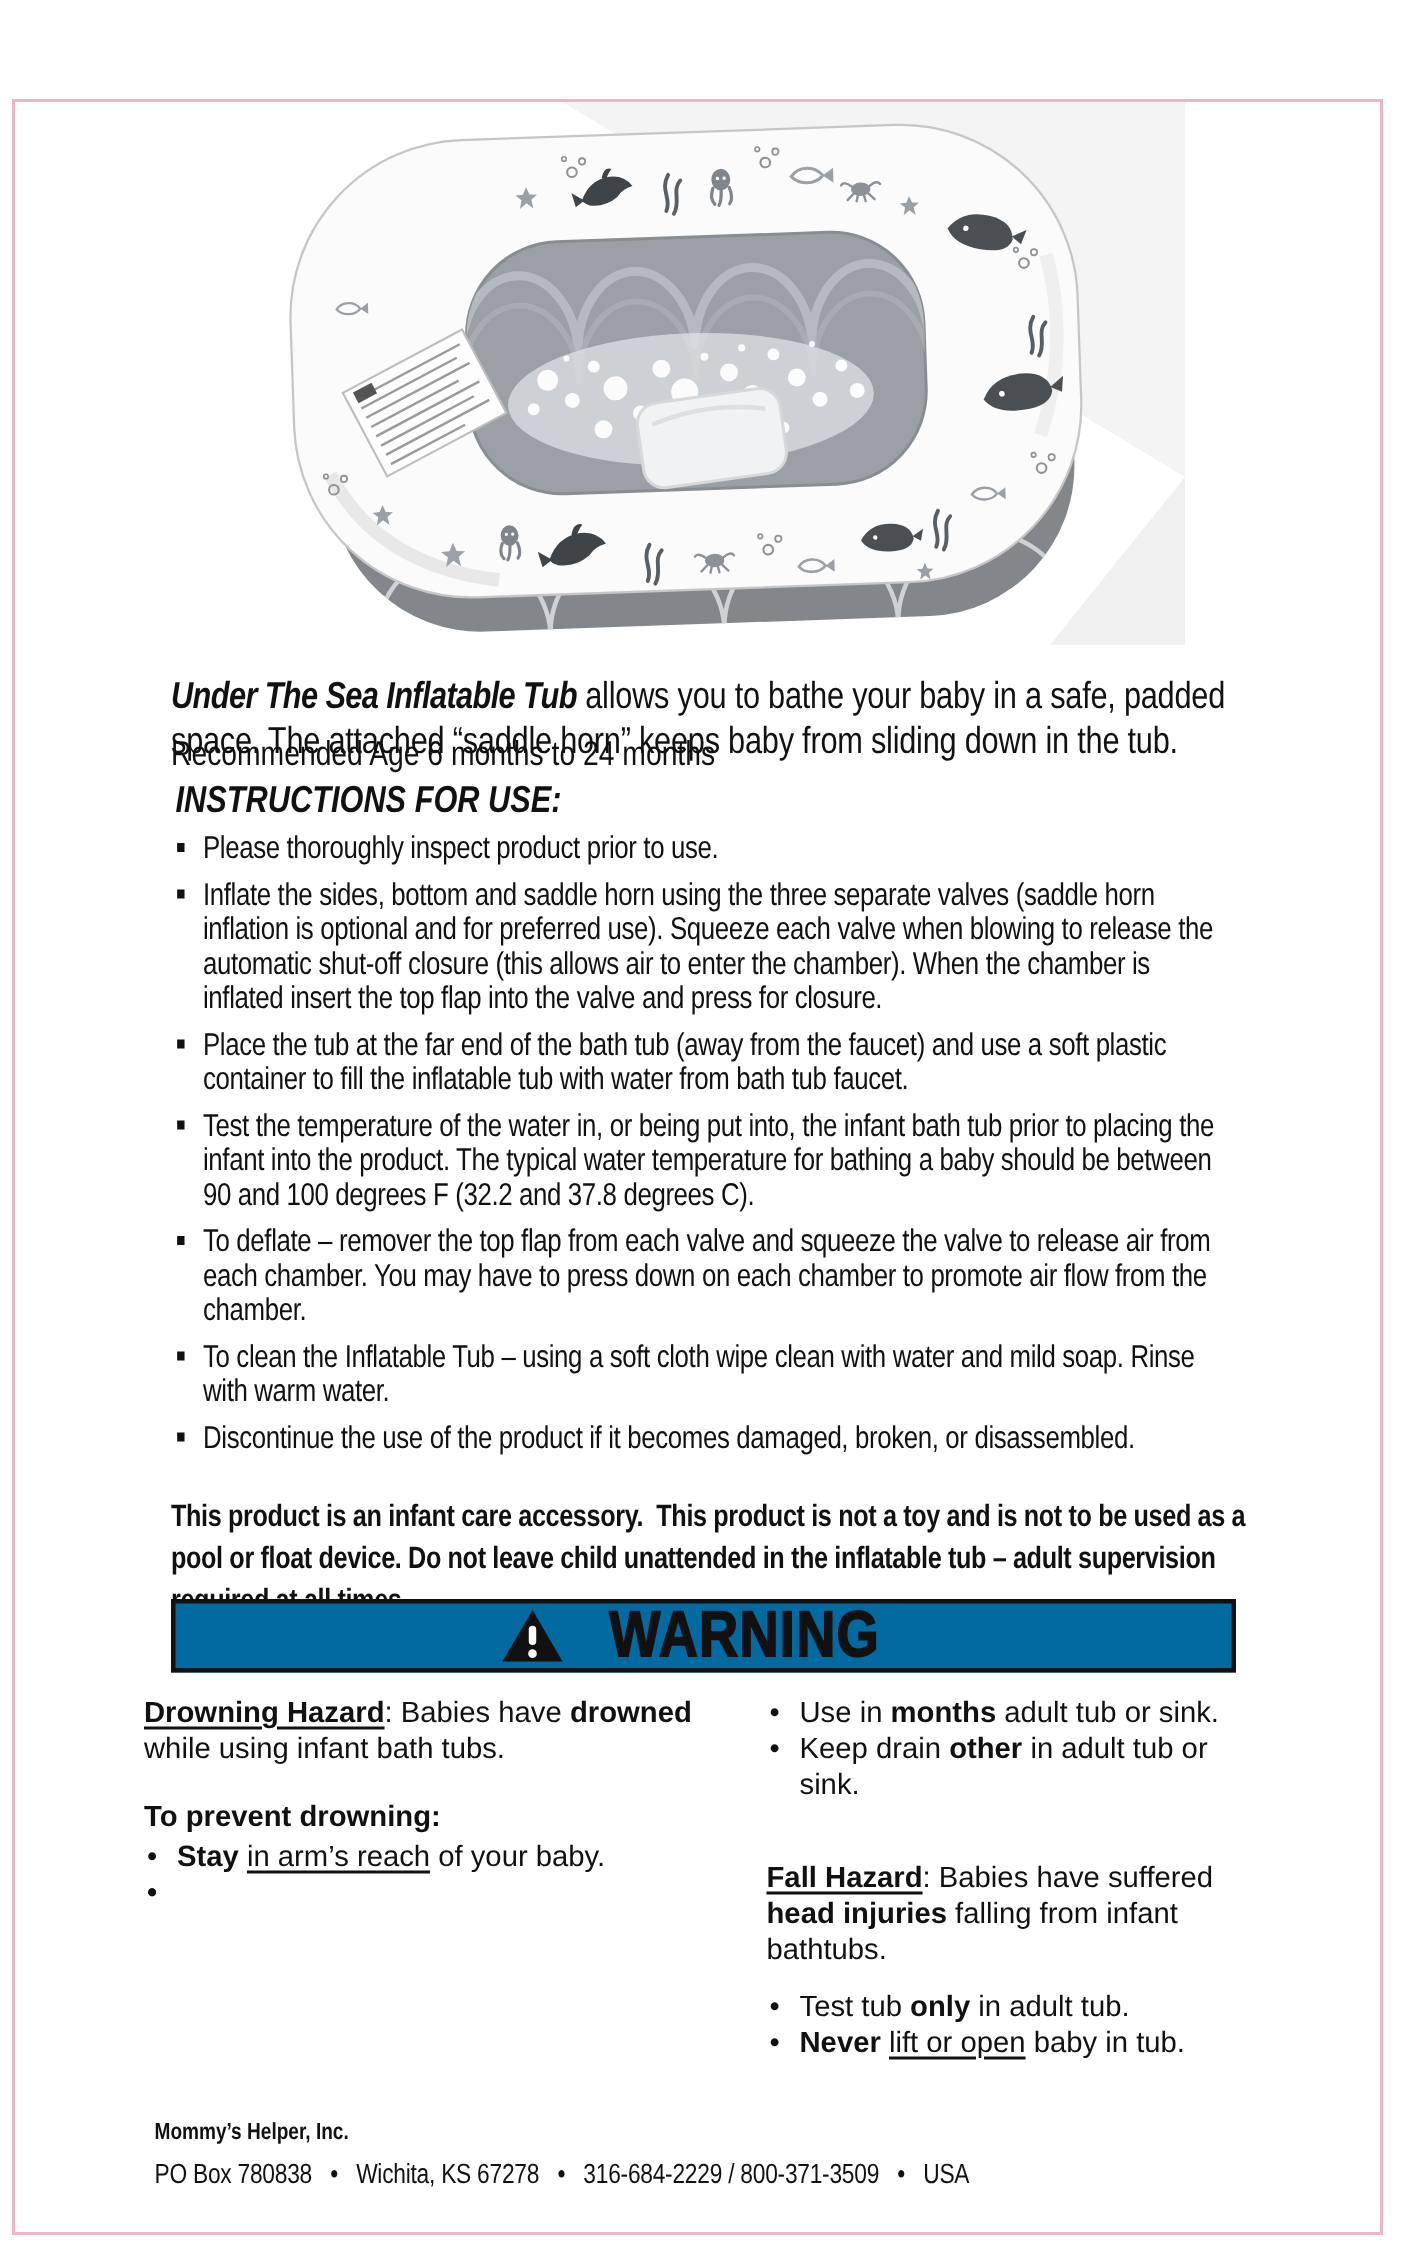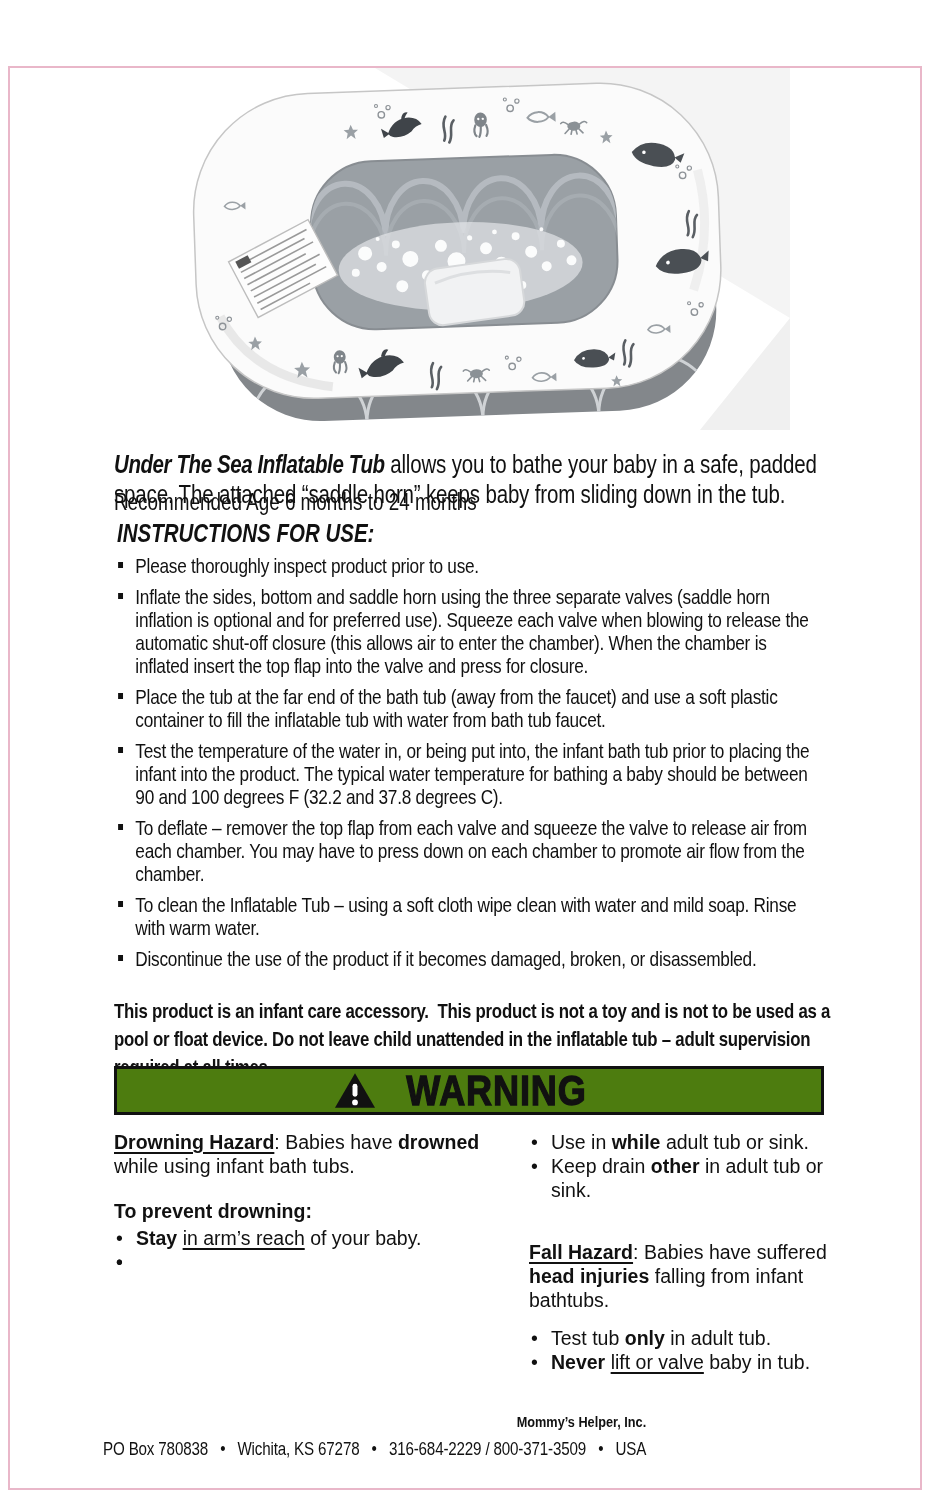--- a/index.html
+++ b/index.html
@@ -22,40 +22,40 @@
   .ihead{position:absolute;left:117px;top:519px;font-size:25px;font-weight:bold;font-style:italic;white-space:nowrap;}
   
   .ilist{position:absolute;left:114px;top:554px;width:866px;margin:0;padding:0;list-style:none;font-size:21px;line-height:23px;letter-spacing:-0.3px;}
   .ilist li{position:relative;padding-left:26px;margin-bottom:8px;}
   .ilist .sq{position:absolute;left:5px;top:8px;width:6px;height:6px;background:#111;}
   
   .notice{position:absolute;left:114px;top:976px;width:880px;font-weight:bold;font-size:20.5px;line-height:28px;letter-spacing:-0.3px;}
   
   .warnbox{
     position:absolute;left:114px;top:1066px;width:704px;height:43px;border:3px solid #111;
-    display:flex;align-items:center;justify-content:center;background:#4d7c0f;
+    display:flex;align-items:center;justify-content:center;background:#0369a1;
   }
   .warnbox .wtitle{
     display:inline-block;font-size:43px;font-weight:bold;letter-spacing:1px;
     transform:scaleX(0.84);transform-origin:center center;-webkit-text-stroke:1.3px #111;
   }
   .warnbox svg{margin-right:13px;flex:none;}
   
-  .cols{position:absolute;left:114px;top:1130px;width:722px;display:flex;gap:20px;font-size:19.5px;line-height:24px;}
+  .cols{position:absolute;left:96px;top:1130px;width:722px;display:flex;gap:20px;font-size:19.5px;line-height:24px;}
   .col-left{width:395px;flex:none;}
   .col-right{width:305px;flex:none;}
   .w-para{margin:0 0 14px 0;}
   .w-bullet + .w-para{margin-top:38px;}
   .w-heading{font-weight:bold;margin:21px 0 3px 0;}
   .w-bullet{position:relative;padding-left:22px;}
   .w-bullet .dot{position:absolute;left:2px;top:0;}
   .b{font-weight:bold;}
   .u{text-decoration:underline;text-decoration-thickness:2px;text-underline-offset:3px;}
   
-  .footer{position:absolute;left:103px;top:1413px;text-align:right;}
+  .footer{position:absolute;left:103px;top:1413px;}
   .footer .company{font-size:15.5px;font-weight:bold;white-space:nowrap;}
   .footer .address{font-size:18.5px;margin-top:7px;white-space:nowrap;letter-spacing:-0.2px;}
 </style>
 </head>
 <body>
 
 <div class="frame"></div>
 
 <div class="photo" aria-label="Grayscale photo of the Under The Sea inflatable baby bath tub: white inflated ring printed with sea creatures (dolphins, whales, squid, crabs, starfish, seaweed, bubbles), gray water with foam inside, white saddle horn block, dark gray lower chamber with scalloped wave outlines, and a small printed warning label patch on the ring">
   <svg width="650" height="362" viewBox="0 0 650 362">
@@ -238,24 +238,24 @@
 
 <div class="cols">
   <div class="col-left">
       <div class="w-para"><span class="b u">Drowning Hazard</span><span>: Babies have </span><span class="b">drowned</span><span> while using infant bath tubs.</span></div>
       <div class="w-heading"><span class="b">To prevent drowning:</span></div>
       <div class="w-bullet"><span class="dot">•</span><span><span class="b">Stay</span><span> </span><span class="u">in arm’s reach</span><span> of your baby.</span></span></div>
       <div class="w-bullet"><span class="dot">•</span></div>
       <div class="w-bullet"><span class="dot">•</span></div>
     </div>
   <div class="col-right">
-      <div class="w-bullet"><span class="dot">•</span><span><span>Use in </span><span class="b">while</span><span> adult tub or sink.</span></span></div>
+      <div class="w-bullet"><span class="dot">•</span><span><span>Use in </span><span class="b">months</span><span> adult tub or sink.</span></span></div>
       <div class="w-bullet"><span class="dot">•</span><span><span>Keep drain </span><span class="b">other</span><span> in adult tub or sink.</span></span></div>
       <div class="w-para"><span class="b u">Fall Hazard</span><span>: Babies have suffered </span><span class="b">head injuries</span><span> falling from infant bathtubs.</span></div>
       <div class="w-bullet"><span class="dot">•</span><span><span>Test tub </span><span class="b">only</span><span> in adult tub.</span></span></div>
-      <div class="w-bullet"><span class="dot">•</span><span><span class="b">Never</span><span> </span><span class="u">lift or valve</span><span> baby in tub.</span></span></div>
+      <div class="w-bullet"><span class="dot">•</span><span><span class="b">Never</span><span> </span><span class="u">lift or open</span><span> baby in tub.</span></span></div>
     </div>
 </div>
 
 <div class="footer">
   <div class="company cond">Mommy’s Helper, Inc.</div>
   <div class="address cond">PO Box 780838&nbsp;&nbsp;&nbsp;•&nbsp;&nbsp;&nbsp;Wichita, KS 67278&nbsp;&nbsp;&nbsp;•&nbsp;&nbsp;&nbsp;316-684-2229 / 800-371-3509&nbsp;&nbsp;&nbsp;•&nbsp;&nbsp;&nbsp;USA</div>
 </div>
 
 </body></html>

